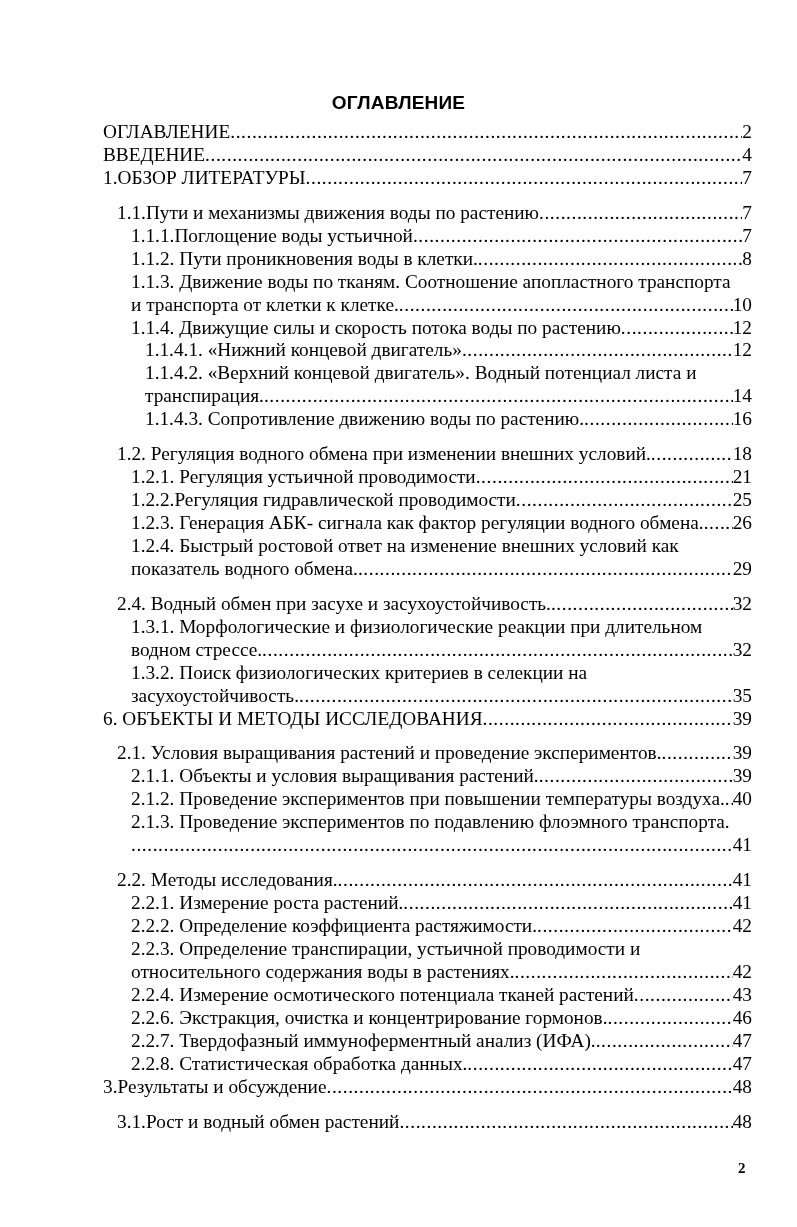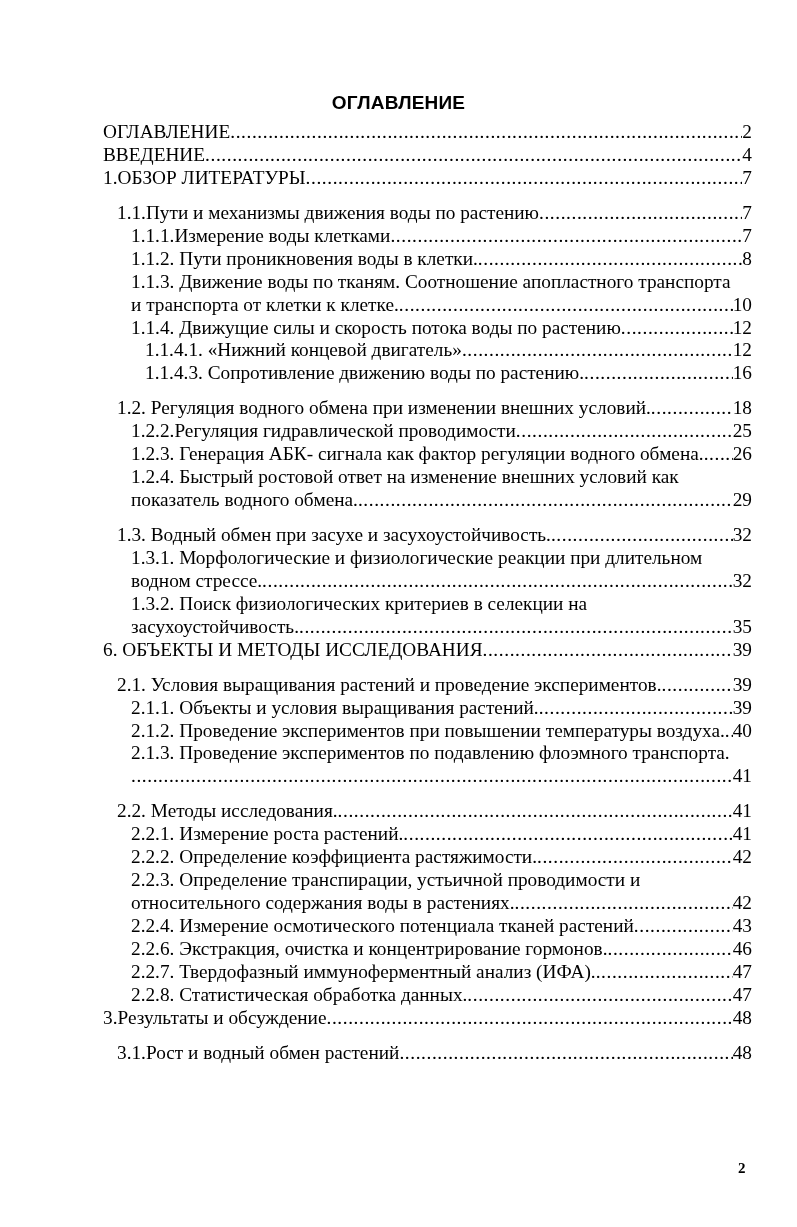--- a/index.html
+++ b/index.html
@@ -59,21 +59,21 @@
     </div>
     <div class="entry lvl1">
       <div class="line">
         <span class="txt">1.1.Пути и механизмы движения воды по растению </span>
         <span class="dots"></span>
         <span class="pg">7</span>
       </div>
     </div>
     <div class="entry lvl2">
       <div class="line">
-        <span class="txt">1.1.1.Измерение воды клетками</span>
+        <span class="txt">1.1.1.Поглощение воды устьичной</span>
         <span class="dots"></span>
         <span class="pg">7</span>
       </div>
     </div>
     <div class="entry lvl2">
       <div class="line">
         <span class="txt">1.1.2. Пути проникновения воды в клетки. </span>
         <span class="dots"></span>
         <span class="pg">8</span>
       </div>
@@ -97,34 +97,51 @@
     </div>
     <div class="entry lvl3">
       <div class="line">
         <span class="txt">1.1.4.1. «Нижний концевой двигатель» </span>
         <span class="dots"></span>
         <span class="pg">12</span>
       </div>
     </div>
     <div class="entry lvl3">
       <div class="line">
+        <span class="txt">1.1.4.2. «Верхний концевой двигатель». Водный потенциал листа и</span>
+      </div>
+      <div class="line">
+        <span class="txt">транспирация. </span>
+        <span class="dots"></span>
+        <span class="pg">14</span>
+      </div>
+    </div>
+    <div class="entry lvl3">
+      <div class="line">
         <span class="txt">1.1.4.3. Сопротивление движению воды по растению. </span>
         <span class="dots"></span>
         <span class="pg">16</span>
       </div>
     </div>
     <div class="entry lvl1">
       <div class="line">
         <span class="txt">1.2. Регуляция водного обмена при изменении внешних условий. </span>
         <span class="dots"></span>
         <span class="pg">18</span>
       </div>
     </div>
     <div class="entry lvl2">
       <div class="line">
+        <span class="txt">1.2.1. Регуляция устьичной проводимости</span>
+        <span class="dots"></span>
+        <span class="pg">21</span>
+      </div>
+    </div>
+    <div class="entry lvl2">
+      <div class="line">
         <span class="txt">1.2.2.Регуляция гидравлической проводимости </span>
         <span class="dots"></span>
         <span class="pg">25</span>
       </div>
     </div>
     <div class="entry lvl2">
       <div class="line">
         <span class="txt">1.2.3. Генерация АБК- сигнала как фактор регуляции водного обмена. </span>
         <span class="dots"></span>
         <span class="pg">26</span>
@@ -135,21 +152,21 @@
         <span class="txt">1.2.4. Быстрый ростовой ответ на изменение внешних условий как</span>
       </div>
       <div class="line">
         <span class="txt">показатель водного обмена.</span>
         <span class="dots"></span>
         <span class="pg">29</span>
       </div>
     </div>
     <div class="entry lvl1">
       <div class="line">
-        <span class="txt">1.3. Водный обмен при засухе и засухоустойчивость. </span>
+        <span class="txt">2.4. Водный обмен при засухе и засухоустойчивость. </span>
         <span class="dots"></span>
         <span class="pg">32</span>
       </div>
     </div>
     <div class="entry lvl2">
       <div class="line">
         <span class="txt">1.3.1. Морфологические и физиологические реакции при длительном</span>
       </div>
       <div class="line">
         <span class="txt">водном стрессе. </span>

